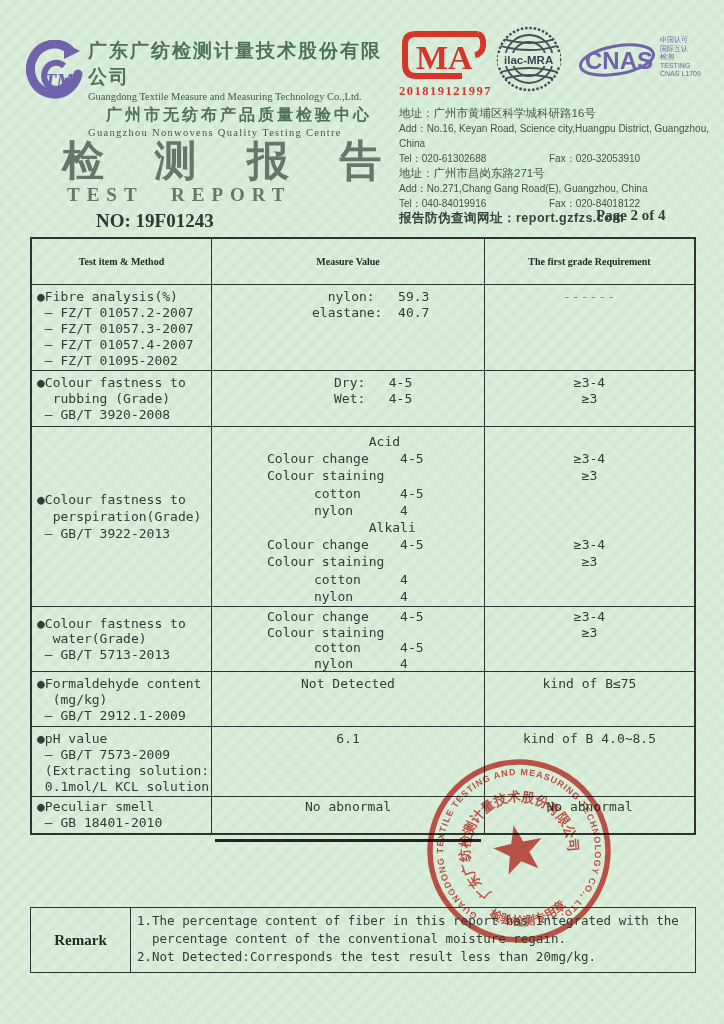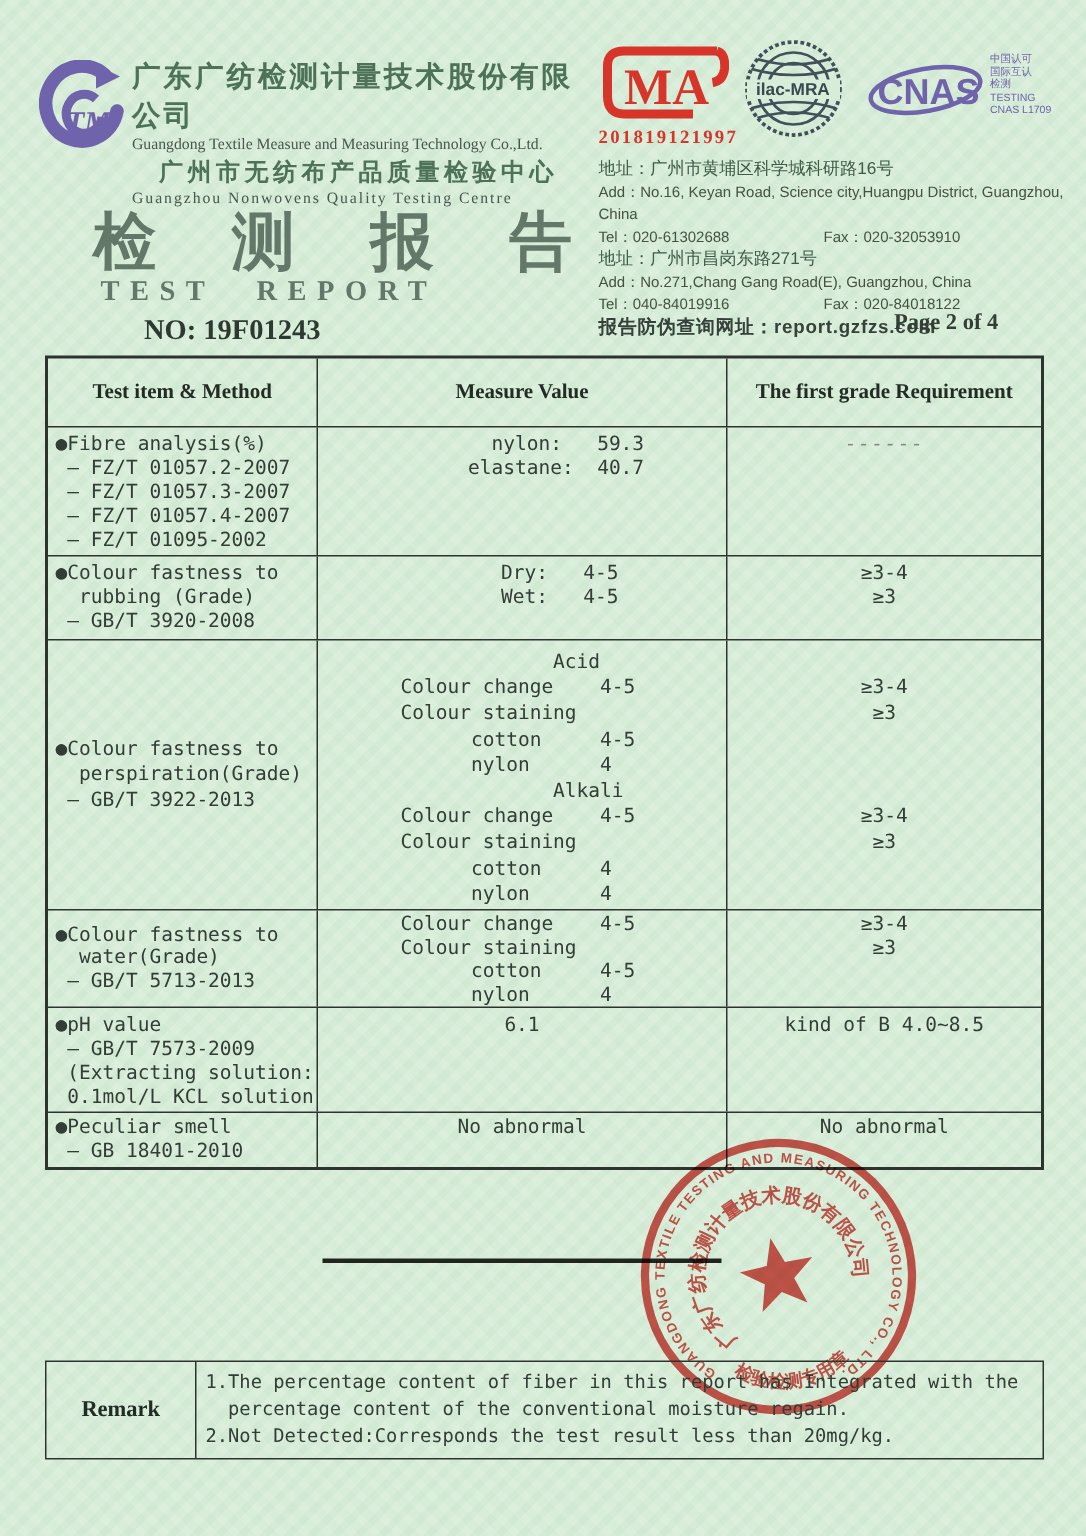--- a/index.html
+++ b/index.html
@@ -39,21 +39,21 @@
   .page-no { font-size:15px; font-weight:bold; color:#333e35; font-family:"Liberation Serif", serif; }
 
   
   .rtable { position:absolute; left:30px; top:237px; width:666px; border:2px solid #2c342d; }
   .tr { display:flex; border-bottom:1.5px solid #2c342d; }
   .tr:last-child { border-bottom:none; }
   .td { border-right:1.5px solid #2c342d; overflow:hidden; }
   .td:last-child { border-right:none; }
   .c1 { width:180px; } .c2 { width:273px; } .c3 { flex:1; }
   .hcell { display:flex; align-items:center; justify-content:center;
-           font-family:"Liberation Serif", serif; font-weight:bold; font-size:14px; color:#222c24; }
+           font-family:"Liberation Serif", serif; font-weight:bold; font-size:10px; color:#222c24; }
   .mono { font-family:"DejaVu Sans Mono", monospace; font-size:13px; color:#323d35; white-space:pre; line-height:16px; }
   .item { padding:4px 2px 0 5px; }
   .vcenter { display:flex; align-items:center; }
   .vcenter .item { padding-top:0; }
   .meas { padding-top:4px; }
   .req  { text-align:center; padding-top:4px; }
   .lh17 { line-height:17.2px; }
   .lh15 { line-height:15.5px; }
   .dashes { color:#7e8b81; letter-spacing:1px; }
 
@@ -212,20 +212,27 @@
  — GB/T 5713-2013</div>
       </div>
       <div class="td c2 mono meas lh15" style="padding-left:55px; padding-top:2px;">Colour change    4-5
 Colour staining
       cotton     4-5
       nylon      4</div>
       <div class="td c3 mono req lh15" style="padding-top:2px;">≥3-4
 ≥3</div>
     </div>
 
+    <div class="tr" style="height:55px;">
+      <div class="td c1 mono item">●Formaldehyde content
+  (mg/kg)
+ — GB/T 2912.1-2009</div>
+      <div class="td c2 mono meas" style="text-align:center;">Not Detected</div>
+      <div class="td c3 mono req">kind of B≤75</div>
+    </div>
 
     <div class="tr" style="height:70px;">
       <div class="td c1 mono item">●pH value
  — GB/T 7573-2009
  (Extracting solution:
  0.1mol/L KCL solution)</div>
       <div class="td c2 mono meas" style="text-align:center;">6.1</div>
       <div class="td c3 mono req">kind of B 4.0~8.5</div>
     </div>
 

